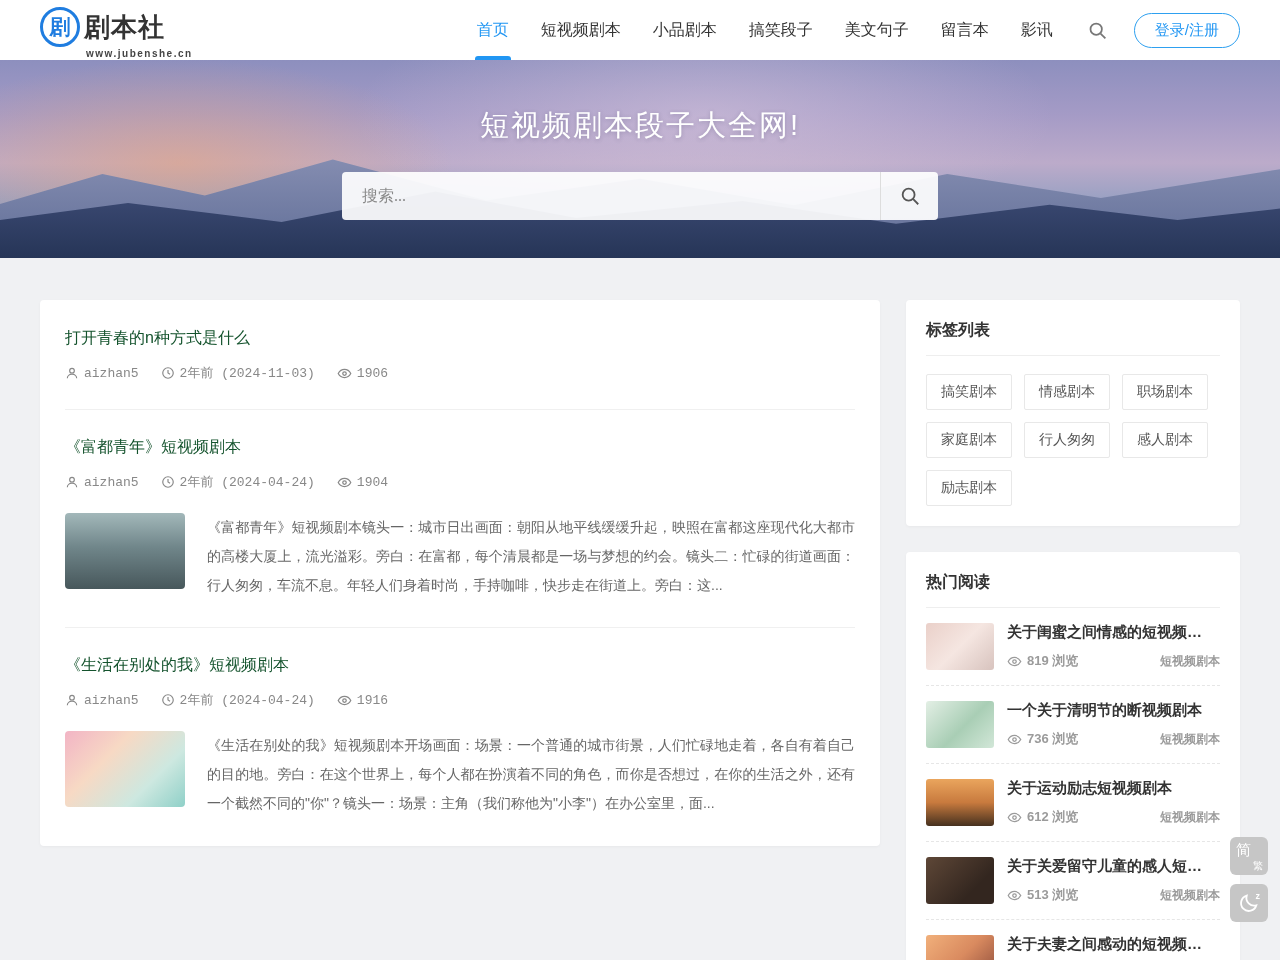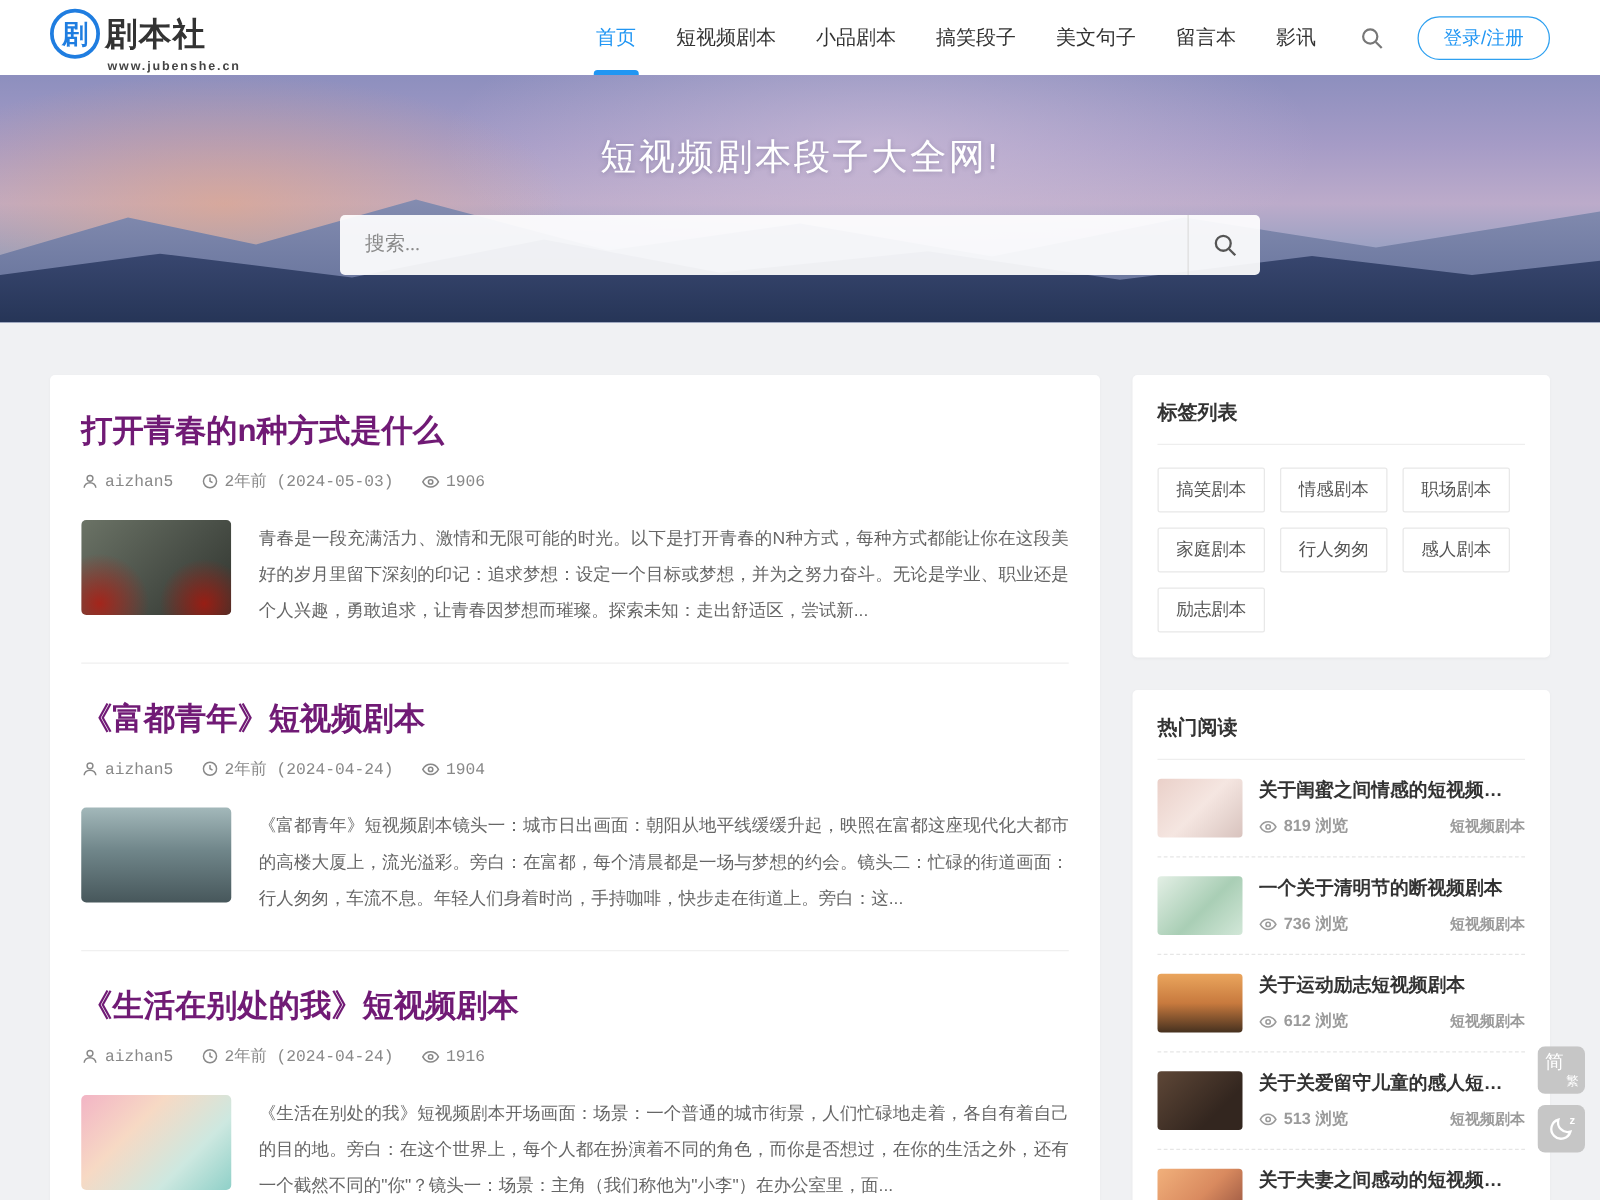--- a/index.html
+++ b/index.html
@@ -32,36 +32,36 @@
                radial-gradient(ellipse 500px 170px at 55% 28%, rgba(222,203,224,0.5), transparent 70%); }
   .ridge-far { position:absolute; left:0; right:0; bottom:0; height:120px;
     background:linear-gradient(180deg,#8c93b6,#5f6d96);
     clip-path:polygon(0 55%,8% 30%,16% 48%,26% 18%,38% 52%,50% 34%,62% 56%,74% 30%,86% 50%,100% 26%,100% 100%,0 100%); }
   .ridge-near { position:absolute; left:0; right:0; bottom:0; height:95px;
     background:linear-gradient(180deg,#46558000,#3c4a74 30%,#263557);
     clip-path:polygon(0 60%,10% 42%,22% 62%,34% 30%,45% 58%,58% 40%,70% 64%,82% 44%,92% 60%,100% 48%,100% 100%,0 100%); }
   .hero-content { position:relative; z-index:2; text-align:center; }
   .hero-title { padding-top:46px; font-size:29px; color:#fff; font-weight:400; letter-spacing:2px;
     text-shadow:0 1px 4px rgba(40,40,80,.25); }
-  .hero-search { width:736px; height:48px; margin:26px auto 0; background:rgba(255,255,255,0.92);
+  .hero-search { width:596px; height:48px; margin:26px auto 0; background:rgba(255,255,255,0.92);
     border-radius:4px; display:flex; align-items:stretch; overflow:hidden;font-family:Liberation Serif, serif; }
   .hero-search input { flex:1; border:none; outline:none; background:transparent; padding:0 20px;
     font-size:16px; color:#333; font-family:inherit; }
   .hero-search input::placeholder { color:#8a8a8a; }
   .hero-search-btn { width:58px; display:flex; align-items:center; justify-content:center;
     border-left:1px solid #ddd; cursor:pointer; color:#555; background:transparent; }
 
   
   .page { width:1200px; margin:42px auto 0; display:flex; align-items:flex-start; }
   .main-card { flex:1; background:#fff; border-radius:4px; box-shadow:0 1px 3px rgba(0,0,0,.04);
     padding:28px 25px; min-width:0; }
   .sidebar { width:334px; margin-left:26px; flex-shrink:0; }
 
   
-  .article-title { font-size:25px; font-weight:bold; color:#701a75; cursor:pointer; }
+  .article-title { font-size:16px; font-weight:normal; color:#14532d; cursor:pointer; }
   .article-meta { display:flex; align-items:center; gap:22px; margin-top:15px; color:#888; font-size:13px; }
   .meta-item { display:flex; align-items:center; gap:5px;font-family:Liberation Mono, monospace; }
   .article-body { display:flex; margin-top:22px; }
   .article-thumb { width:120px; height:76px; border-radius:4px; flex-shrink:0; cursor:pointer; }
   .article-excerpt { margin-left:22px; font-size:14px; color:#666; line-height:29px;
     text-align:justify; max-height:87px; overflow:hidden; }
   .article-divider { border:none; border-top:1px solid #f0f0f0; margin:27px 0; }
 
   .thumb-a1 { background:radial-gradient(circle at 12% 88%, rgba(178,28,18,.85), transparent 32%),
               radial-gradient(circle at 82% 88%, rgba(168,24,14,.85), transparent 30%),
@@ -160,33 +160,29 @@
               <circle cx="12" cy="8" r="4"></circle>
               <path d="M4 21c0-4 3.6-7 8-7s8 3 8 7"></path>
             </svg>
           <span>aizhan5</span>
         </span>
         <span class="meta-item">
           <svg width="14" height="14" viewBox="0 0 24 24" fill="none" stroke="currentColor" stroke-width="2">
               <circle cx="12" cy="12" r="9"></circle>
               <path d="M12 7v5l3.5 2"></path>
             </svg>
-          <span>2年前 (2024-05-03)</span>
+          <span>2年前 (2024-11-03)</span>
         </span>
         <span class="meta-item">
           <svg width="15" height="15" viewBox="0 0 24 24" fill="none" stroke="currentColor" stroke-width="2">
               <path d="M2 12s3.5-6.5 10-6.5S22 12 22 12s-3.5 6.5-10 6.5S2 12 2 12z"></path>
               <circle cx="12" cy="12" r="2.8"></circle>
             </svg>
           <span>1906</span>
         </span>
-      </div>
-      <div class="article-body">
-        <div class="article-thumb thumb-a1"></div>
-        <p class="article-excerpt">青春是一段充满活力、激情和无限可能的时光。以下是打开青春的N种方式，每种方式都能让你在这段美好的岁月里留下深刻的印记：追求梦想：设定一个目标或梦想，并为之努力奋斗。无论是学业、职业还是个人兴趣，勇敢追求，让青春因梦想而璀璨。探索未知：走出舒适区，尝试新...</p>
       </div>
     </article>
     <hr class="article-divider">
 
     <article>
       <h2 class="article-title">《富都青年》短视频剧本</h2>
       <div class="article-meta">
         <span class="meta-item">
           <svg width="14" height="14" viewBox="0 0 24 24" fill="none" stroke="currentColor" stroke-width="2">
               <circle cx="12" cy="8" r="4"></circle>

